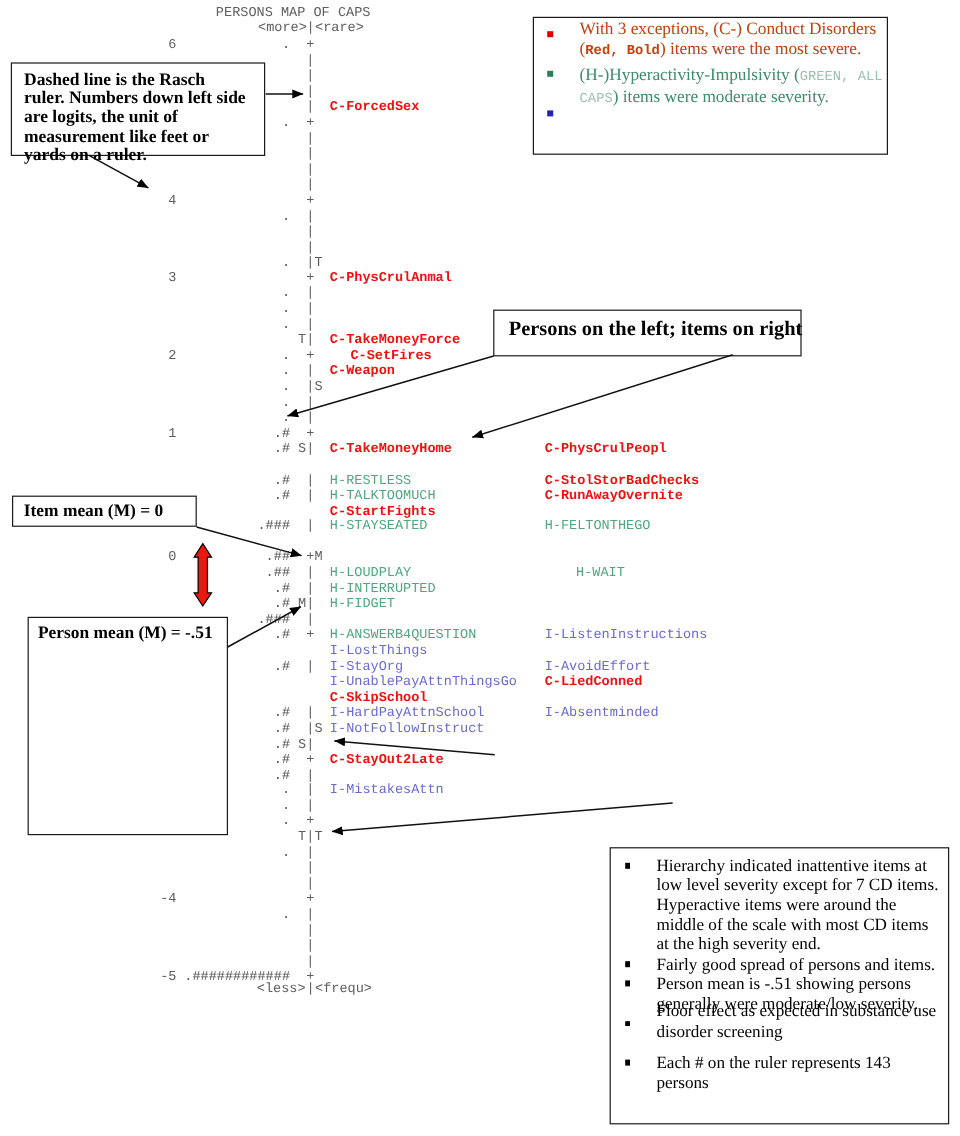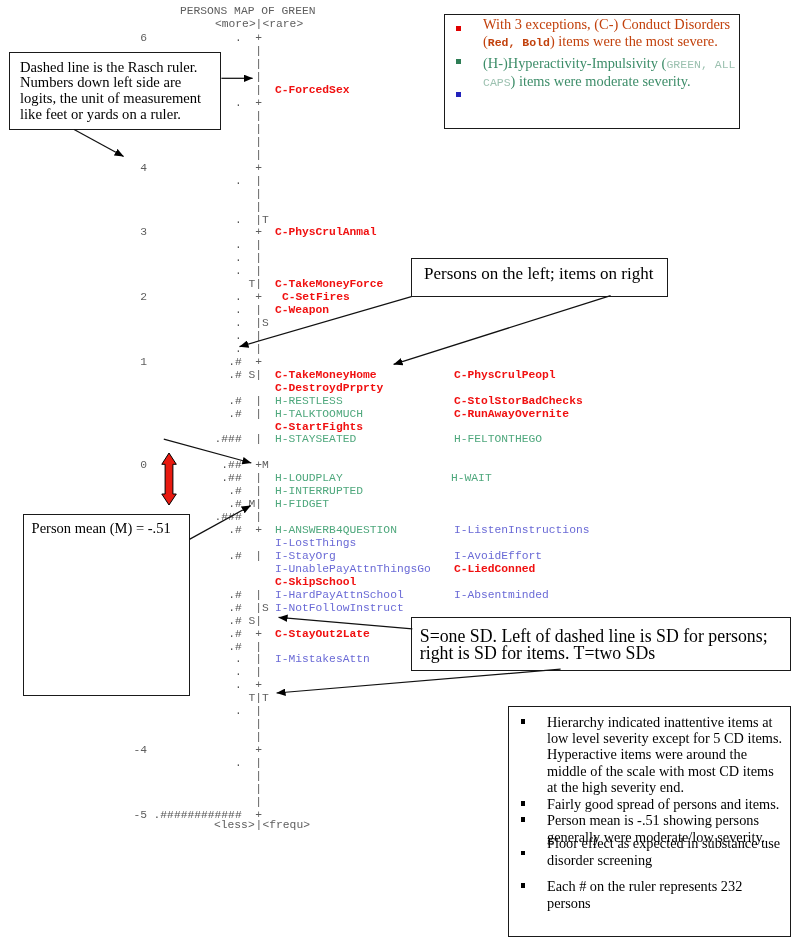--- a/index.html
+++ b/index.html
@@ -18,21 +18,21 @@
   .pers{color:#545454;text-align:right;}
   .rul{color:#5e5e5e;}
   .mk{color:#5e5e5e;}
   .it-C{color:#f01010;font-weight:bold;}
   .it-H{color:#4fa87d;}
   .it-I{color:#6a6ad6;}
   .hdr{color:#5e5e5e;}
 
   
   .box{position:absolute;background:#fff;border:1.4px solid #1a1a1a;box-sizing:border-box;z-index:5;}
-  .box .txt{position:absolute;color:#000;font-family:"Liberation Serif",serif;}
+  .box .txt{position:absolute;color:#000;font-family:"Liberation Serif",serif;font-weight:bold;}
 
   
   #legend{position:absolute;background:#fff;border:1.4px solid #1a1a1a;box-sizing:border-box;z-index:6;}
   .lgbul{position:absolute;width:4.6px;height:5px;}
   .lgtxt{position:absolute;font-family:"Liberation Serif",serif;font-size:14.4px;line-height:16.4px;}
   .mono{font-family:"Liberation Mono",monospace;font-size:11.5px;}
 
   
   #summary{position:absolute;background:#fff;border:1.6px solid #1a1a1a;box-sizing:border-box;z-index:6;}
   .sumbul{position:absolute;width:4.6px;height:4.8px;background:#000;}
@@ -40,21 +40,21 @@
 
   svg.ov{position:absolute;left:0;top:0;width:800px;height:947px;z-index:7;pointer-events:none;}
 </style>
 </head>
 <body>
 
 <div id="page">
 
   <div id="mapgrid">
     <div class="mrow" style="top:5px">
-      <div class="cell hdr" style="left:179.9px">PERSONS MAP OF GREEN</div>
+      <div class="cell hdr" style="left:179.9px">PERSONS MAP OF CAPS</div>
     </div>
     <div class="mrow" style="top:17.5px">
       <div class="cell hdr" style="left:215px">&lt;more&gt;</div>
       <div class="cell hdr" style="left:255.4px">|</div>
       <div class="cell hdr" style="left:262.5px">&lt;rare&gt;</div>
     </div>
         <div class="mrow" style="top:32.3px"><div class="cell scale" style="left:107.0px;width:40px">6</div><div class="cell pers" style="left:111.7px;width:130px">.</div><div class="cell rul" style="left:255.2px">+</div></div>
     <div class="mrow" style="top:45.2px"><div class="cell rul" style="left:255.2px">|</div></div>
     <div class="mrow" style="top:58.2px"><div class="cell rul" style="left:255.2px">|</div></div>
     <div class="mrow" style="top:71.1px"><div class="cell rul" style="left:255.2px">|</div></div>
@@ -67,34 +67,33 @@
     <div class="mrow" style="top:161.7px"><div class="cell scale" style="left:107.0px;width:40px">4</div><div class="cell rul" style="left:255.2px">+</div></div>
     <div class="mrow" style="top:174.6px"><div class="cell pers" style="left:111.7px;width:130px">.</div><div class="cell rul" style="left:255.2px">|</div></div>
     <div class="mrow" style="top:187.6px"><div class="cell rul" style="left:255.2px">|</div></div>
     <div class="mrow" style="top:200.5px"><div class="cell rul" style="left:255.2px">|</div></div>
     <div class="mrow" style="top:213.5px"><div class="cell pers" style="left:111.7px;width:130px">.</div><div class="cell rul" style="left:255.2px">|</div><div class="cell mk" style="left:262.0px">T</div></div>
     <div class="mrow" style="top:226.4px"><div class="cell scale" style="left:107.0px;width:40px">3</div><div class="cell rul" style="left:255.2px">+</div><div class="cell it-C" style="left:274.9px">C-PhysCrulAnmal</div></div>
     <div class="mrow" style="top:239.3px"><div class="cell pers" style="left:111.7px;width:130px">.</div><div class="cell rul" style="left:255.2px">|</div></div>
     <div class="mrow" style="top:252.3px"><div class="cell pers" style="left:111.7px;width:130px">.</div><div class="cell rul" style="left:255.2px">|</div></div>
     <div class="mrow" style="top:265.2px"><div class="cell pers" style="left:111.7px;width:130px">.</div><div class="cell rul" style="left:255.2px">|</div></div>
     <div class="mrow" style="top:278.2px"><div class="cell mk" style="left:248.4px">T</div><div class="cell rul" style="left:255.2px">|</div><div class="cell it-C" style="left:274.9px">C-TakeMoneyForce</div></div>
-    <div class="mrow" style="top:291.1px"><div class="cell scale" style="left:107.0px;width:40px">2</div><div class="cell pers" style="left:111.7px;width:130px">.</div><div class="cell rul" style="left:255.2px">+</div><div class="cell it-C" style="left:282px">C-SetFires</div></div>
+    <div class="mrow" style="top:291.1px"><div class="cell scale" style="left:107.0px;width:40px">2</div><div class="cell pers" style="left:111.7px;width:130px">.</div><div class="cell rul" style="left:255.2px">+</div><div class="cell it-C" style="left:292px">C-SetFires</div></div>
     <div class="mrow" style="top:304.0px"><div class="cell pers" style="left:111.7px;width:130px">.</div><div class="cell rul" style="left:255.2px">|</div><div class="cell it-C" style="left:274.9px">C-Weapon</div></div>
     <div class="mrow" style="top:317.0px"><div class="cell pers" style="left:111.7px;width:130px">.</div><div class="cell rul" style="left:255.2px">|</div><div class="cell mk" style="left:262.0px">S</div></div>
     <div class="mrow" style="top:329.9px"><div class="cell pers" style="left:111.7px;width:130px">.</div><div class="cell rul" style="left:255.2px">|</div></div>
     <div class="mrow" style="top:342.9px"><div class="cell pers" style="left:111.7px;width:130px">.</div><div class="cell rul" style="left:255.2px">|</div></div>
     <div class="mrow" style="top:355.8px"><div class="cell scale" style="left:107.0px;width:40px">1</div><div class="cell pers" style="left:111.7px;width:130px">.#</div><div class="cell rul" style="left:255.2px">+</div></div>
     <div class="mrow" style="top:368.7px"><div class="cell pers" style="left:111.7px;width:130px">.#</div><div class="cell mk" style="left:248.4px">S</div><div class="cell rul" style="left:255.2px">|</div><div class="cell it-C" style="left:274.9px">C-TakeMoneyHome</div><div class="cell it-C" style="left:453.9px">C-PhysCrulPeopl</div></div>
-    <div class="mrow" style="top:381.7px"><div class="cell it-C" style="left:274.9px">C-DestroydPrprty</div></div>
     <div class="mrow" style="top:394.6px"><div class="cell pers" style="left:111.7px;width:130px">.#</div><div class="cell rul" style="left:255.2px">|</div><div class="cell it-H" style="left:274.9px">H-RESTLESS</div><div class="cell it-C" style="left:453.9px">C-StolStorBadChecks</div></div>
     <div class="mrow" style="top:407.6px"><div class="cell pers" style="left:111.7px;width:130px">.#</div><div class="cell rul" style="left:255.2px">|</div><div class="cell it-H" style="left:274.9px">H-TALKTOOMUCH</div><div class="cell it-C" style="left:453.9px">C-RunAwayOvernite</div></div>
     <div class="mrow" style="top:420.5px"><div class="cell it-C" style="left:274.9px">C-StartFights</div></div>
     <div class="mrow" style="top:433.4px"><div class="cell pers" style="left:111.7px;width:130px">.###</div><div class="cell rul" style="left:255.2px">|</div><div class="cell it-H" style="left:274.9px">H-STAYSEATED</div><div class="cell it-H" style="left:453.9px">H-FELTONTHEGO</div></div>
     <div class="mrow" style="top:459.3px"><div class="cell scale" style="left:107.0px;width:40px">0</div><div class="cell pers" style="left:111.7px;width:130px">.##</div><div class="cell rul" style="left:255.2px">+</div><div class="cell mk" style="left:262.0px">M</div></div>
-    <div class="mrow" style="top:472.3px"><div class="cell pers" style="left:111.7px;width:130px">.##</div><div class="cell rul" style="left:255.2px">|</div><div class="cell it-H" style="left:274.9px">H-LOUDPLAY</div><div class="cell it-H" style="left:451px">H-WAIT</div></div>
+    <div class="mrow" style="top:472.3px"><div class="cell pers" style="left:111.7px;width:130px">.##</div><div class="cell rul" style="left:255.2px">|</div><div class="cell it-H" style="left:274.9px">H-LOUDPLAY</div><div class="cell it-H" style="left:480px">H-WAIT</div></div>
     <div class="mrow" style="top:485.2px"><div class="cell pers" style="left:111.7px;width:130px">.#</div><div class="cell rul" style="left:255.2px">|</div><div class="cell it-H" style="left:274.9px">H-INTERRUPTED</div></div>
     <div class="mrow" style="top:498.1px"><div class="cell pers" style="left:111.7px;width:130px">.#</div><div class="cell mk" style="left:248.4px">M</div><div class="cell rul" style="left:255.2px">|</div><div class="cell it-H" style="left:274.9px">H-FIDGET</div></div>
     <div class="mrow" style="top:511.1px"><div class="cell pers" style="left:111.7px;width:130px">.###</div><div class="cell rul" style="left:255.2px">|</div></div>
     <div class="mrow" style="top:524.0px"><div class="cell scale" style="left:107.0px;width:40px">-1</div><div class="cell pers" style="left:111.7px;width:130px">.#</div><div class="cell rul" style="left:255.2px">+</div><div class="cell it-H" style="left:274.9px">H-ANSWERB4QUESTION</div><div class="cell it-I" style="left:453.9px">I-ListenInstructions</div></div>
     <div class="mrow" style="top:537.0px"><div class="cell it-I" style="left:274.9px">I-LostThings</div></div>
     <div class="mrow" style="top:549.9px"><div class="cell pers" style="left:111.7px;width:130px">.#</div><div class="cell rul" style="left:255.2px">|</div><div class="cell it-I" style="left:274.9px">I-StayOrg</div><div class="cell it-I" style="left:453.9px">I-AvoidEffort</div></div>
     <div class="mrow" style="top:562.8px"><div class="cell it-I" style="left:274.9px">I-UnablePayAttnThingsGo</div><div class="cell it-C" style="left:453.9px">C-LiedConned</div></div>
     <div class="mrow" style="top:575.8px"><div class="cell it-C" style="left:274.9px">C-SkipSchool</div></div>
     <div class="mrow" style="top:588.7px"><div class="cell pers" style="left:111.7px;width:130px">.#</div><div class="cell rul" style="left:255.2px">|</div><div class="cell it-I" style="left:274.9px">I-HardPayAttnSchool</div><div class="cell it-I" style="left:453.9px">I-Absentminded</div></div>
     <div class="mrow" style="top:601.7px"><div class="cell pers" style="left:111.7px;width:130px">.#</div><div class="cell rul" style="left:255.2px">|</div><div class="cell mk" style="left:262.0px">S</div><div class="cell it-I" style="left:274.9px">I-NotFollowInstruct</div></div>
@@ -134,40 +133,40 @@
   </div>
 
   <div class="box" style="left:8.8px;top:52.3px;width:212.6px;height:77.6px;">
     <div class="txt" style="left:10.2px;top:6.5px;width:186px;font-size:14.6px;line-height:15.6px;">Dashed line is the Rasch ruler. Numbers down left side are logits, the unit of measurement like feet or yards on a ruler.</div>
   </div>
 
   <div class="box" style="left:411.4px;top:257.9px;width:256.4px;height:38.7px;">
     <div class="txt" style="left:11.6px;top:6.0px;width:240px;font-size:17px;line-height:18px;white-space:nowrap">Persons on the left; items on right</div>
   </div>
 
+  <div class="box" style="left:9.5px;top:412.9px;width:154.3px;height:26.3px;">
+    <div class="txt" style="left:9.3px;top:4.5px;width:140px;font-size:14.5px;line-height:16px;white-space:nowrap">Item mean (M) = 0</div>
+  </div>
 
   <div class="box" style="left:22.6px;top:514.4px;width:167.2px;height:181.4px;">
     <div class="txt" style="left:8px;top:5px;width:160px;font-size:14.5px;line-height:16px;white-space:nowrap">Person mean (M) = -.51</div>
   </div>
 
-  <div class="box" style="left:410.7px;top:617px;width:380.1px;height:53.9px;">
-    <div class="txt" style="left:8.1px;top:9.5px;width:360px;font-size:17.8px;line-height:17.3px;">S=one SD. Left of dashed line is SD for persons; right is SD for items. T=two SDs</div>
-  </div>
 
   <div id="summary" style="left:508.4px;top:706.3px;width:282.4px;height:231.1px;">
     <div class="sumbul" style="left:11.5px;top:11.6px"></div>
-    <div class="sumtxt" style="left:37.6px;top:6.5px;width:236px">Hierarchy indicated inattentive items at low level severity except for 5 CD items. Hyperactive items were around the middle of the scale with most CD items at the high severity end.</div>
+    <div class="sumtxt" style="left:37.6px;top:6.5px;width:236px">Hierarchy indicated inattentive items at low level severity except for 7 CD items. Hyperactive items were around the middle of the scale with most CD items at the high severity end.</div>
     <div class="sumbul" style="left:11.5px;top:93.5px"></div>
     <div class="sumtxt" style="left:37.6px;top:88.4px;width:236px">Fairly good spread of persons and items.</div>
     <div class="sumbul" style="left:11.5px;top:110.2px"></div>
     <div class="sumtxt" style="left:37.6px;top:105.1px;width:236px">Person mean is -.51 showing persons generally were moderate/low severity.</div>
     <div class="sumbul" style="left:11.5px;top:143.4px"></div>
     <div class="sumtxt" style="left:37.6px;top:128px;width:236px">Floor effect as expected in substance use disorder screening</div>
     <div class="sumbul" style="left:11.5px;top:176.1px"></div>
-    <div class="sumtxt" style="left:37.6px;top:171.0px;width:236px">Each # on the ruler represents 232 persons</div>
+    <div class="sumtxt" style="left:37.6px;top:171.0px;width:236px">Each # on the ruler represents 143 persons</div>
   </div>
 
   <svg class="ov" viewBox="0 0 800 947">
     <defs>
       <marker id="ah" markerWidth="9.2" markerHeight="7.6" refX="9.0" refY="3.8" orient="auto" markerUnits="userSpaceOnUse">
         <path d="M0,0 L9.2,3.8 L0,7.6 z" fill="#000"></path>
       </marker>
     </defs>
     <g stroke="#111" stroke-width="1.25" fill="none" marker-end="url(#ah)">
       <line x1="221.4" y1="78.3" x2="252.6" y2="78.3"></line>

